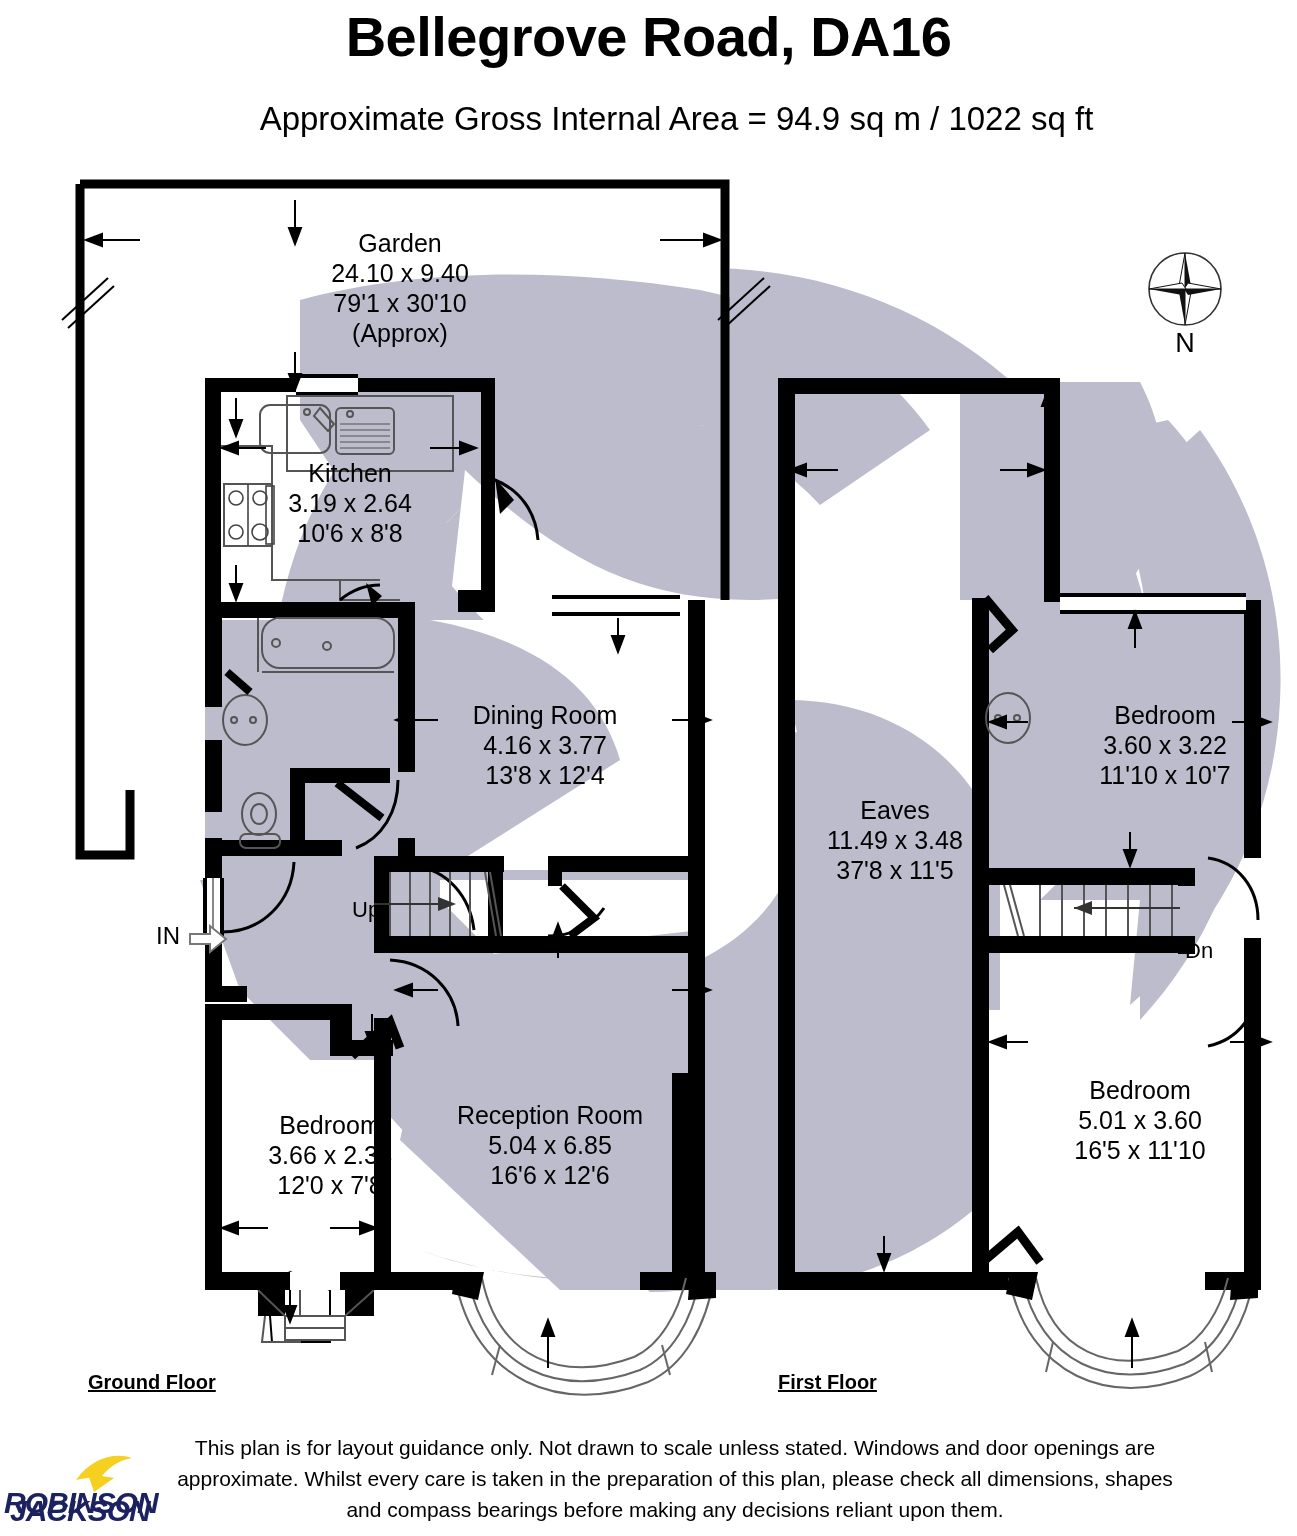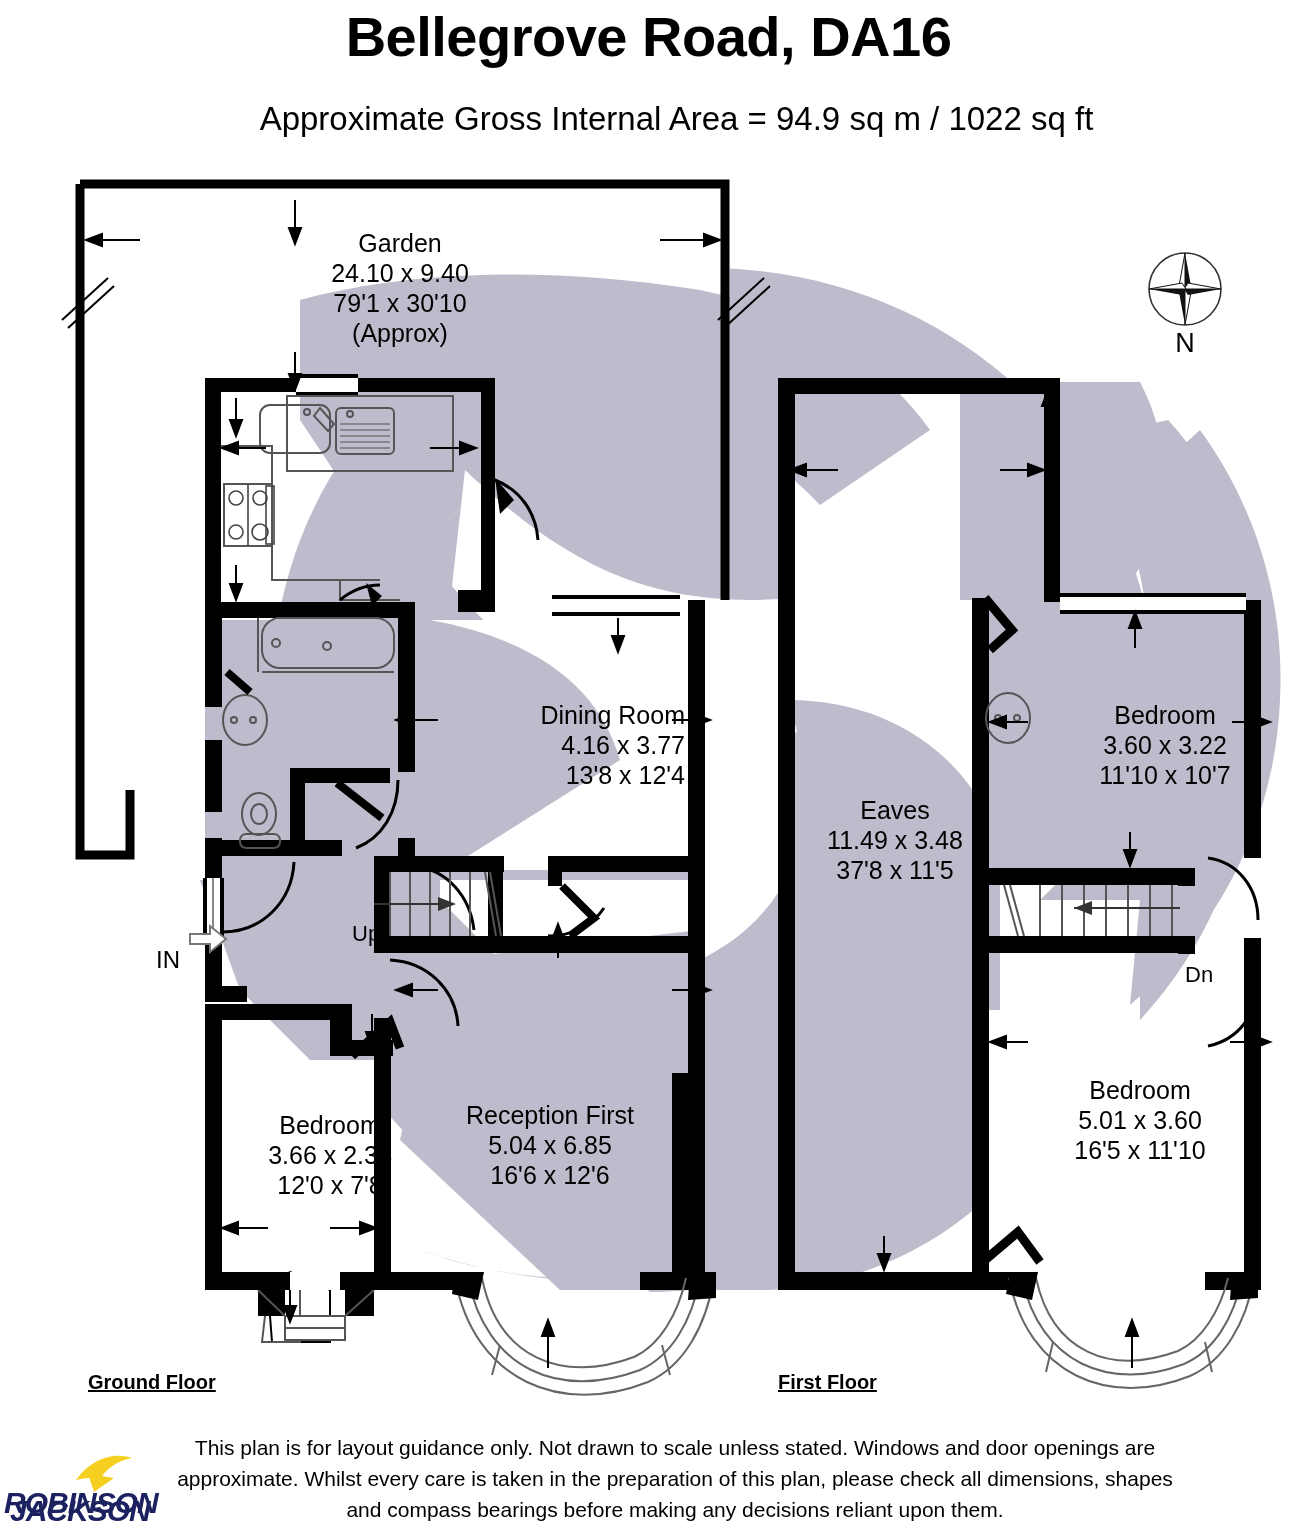--- a/index.html
+++ b/index.html
@@ -54,28 +54,28 @@
 
   
   .room-label{position:absolute;text-align:center;font-size:25px;line-height:30px;white-space:nowrap;}
   .room-label .rl-name{display:block;}
   .room-label .rl-m{display:block;}
   .room-label .rl-f{display:block;}
   .room-label .rl-x{display:block;}
 
   #lbl-garden{left:250px;top:228px;width:300px;}
   #lbl-kitchen{left:215px;top:458px;width:270px;}
-  #lbl-dining{left:405px;top:700px;width:280px;text-align:right;}
+  #lbl-dining{left:405px;top:700px;width:280px;}
   #lbl-bedroom-gf{left:205px;top:1110px;width:250px;}
   #lbl-reception{left:400px;top:1100px;width:300px;}
   #lbl-eaves{left:760px;top:795px;width:270px;}
   #lbl-bedroom-f1{left:1015px;top:700px;width:300px;}
   #lbl-bedroom-f2{left:990px;top:1075px;width:300px;}
 
-  .tiny-label{position:absolute;font-size:22px;margin-top:24px;}
+  .tiny-label{position:absolute;font-size:22px;}
   #lbl-up{left:352px;top:897px;}
   #lbl-dn{left:1185px;top:938px;}
   #lbl-in{left:156px;top:922px;font-size:24px;}
 
   svg{display:block;}
   #plan-svg{position:absolute;left:0;top:0;width:1297px;height:1536px;}
 </style>
 </head>
 <body>
 
@@ -569,35 +569,40 @@
     <div id="compass-n">N</div>
   </div>
 
   <div class="room-label" id="lbl-garden">
     <span class="rl-name">Garden</span>
     <span class="rl-m">24.10 x 9.40</span>
     <span class="rl-f">79'1 x 30'10</span>
     <span class="rl-x">(Approx)</span>
   </div>
 
+  <div class="room-label" id="lbl-kitchen">
+    <span class="rl-name">Kitchen</span>
+    <span class="rl-m">3.19 x 2.64</span>
+    <span class="rl-f">10'6 x 8'8</span>
+  </div>
 
   <div class="room-label" id="lbl-dining">
     <span class="rl-name">Dining Room</span>
     <span class="rl-m">4.16 x 3.77</span>
     <span class="rl-f">13'8 x 12'4</span>
   </div>
 
   <div class="room-label" id="lbl-bedroom-gf">
     <span class="rl-name">Bedroom</span>
     <span class="rl-m">3.66 x 2.34</span>
     <span class="rl-f">12'0 x 7'8</span>
   </div>
 
   <div class="room-label" id="lbl-reception">
-    <span class="rl-name">Reception First</span>
+    <span class="rl-name">Reception Room</span>
     <span class="rl-m">5.04 x 6.85</span>
     <span class="rl-f">16'6 x 12'6</span>
   </div>
 
   <div class="room-label" id="lbl-eaves">
     <span class="rl-name">Eaves</span>
     <span class="rl-m">11.49 x 3.48</span>
     <span class="rl-f">37'8 x 11'5</span>
   </div>
 

